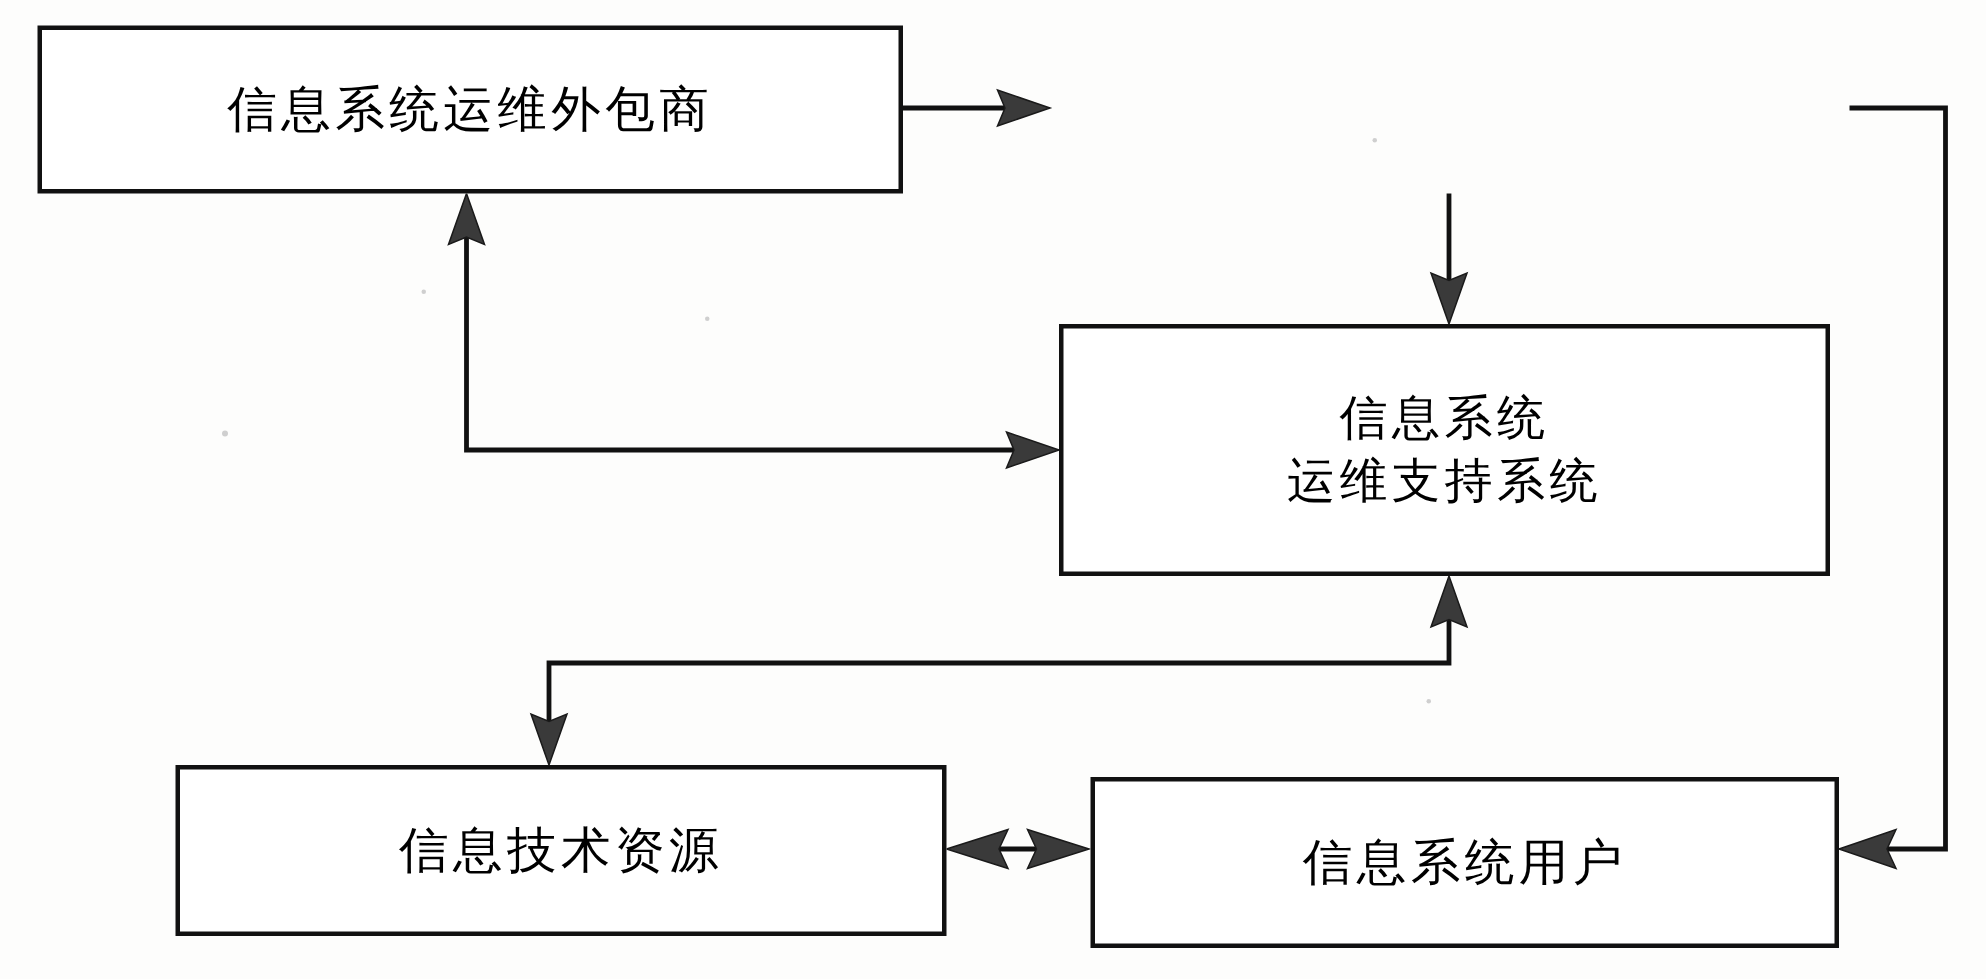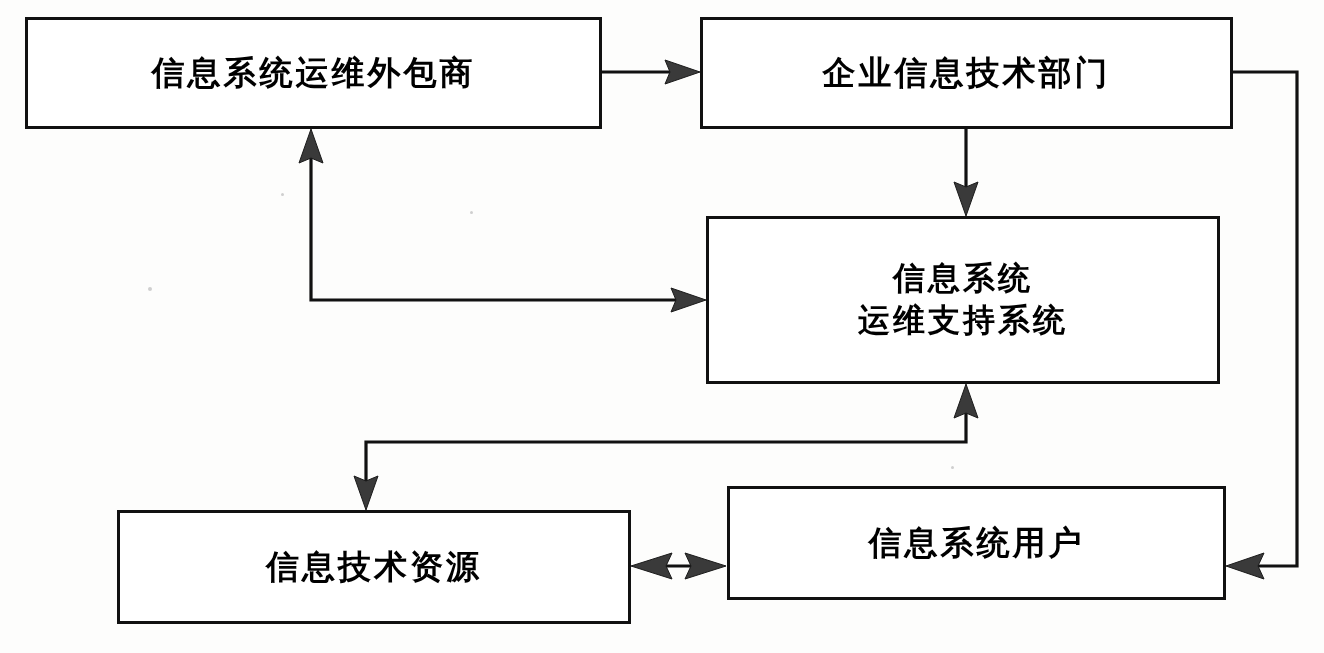--- a/index.html
+++ b/index.html
@@ -34,32 +34,32 @@
     text-align: center;
     z-index: 2;
   }
   .node-label {
     font-family: "DejaVu Sans", "Liberation Sans", sans-serif;
     font-size: 33px;
     line-height: 1.28;
     color: #000000;
     letter-spacing: 3px;
     white-space: pre-line;
-    font-weight: 700;
+    font-weight: 400;
   }
   .node-label.two-line {
     font-size: 32px;
     line-height: 1.30;
   }
   
   #node-outsourcer  { left: 25px;  top: 17px;  width: 577px; height: 112px; }
   #node-itdept      { left: 700px; top: 17px;  width: 533px; height: 112px; }
   #node-support     { left: 706px; top: 216px; width: 514px; height: 168px; }
   #node-itresource  { left: 117px; top: 510px; width: 514px; height: 114px; }
-  #node-isuser      { left: 727px; top: 486px; width: 499px; height: 114px; }
+  #node-isuser      { left: 727px; top: 518px; width: 499px; height: 114px; }
   .edge-line {
     stroke: #111111;
     stroke-width: 3.2;
     fill: none;
     stroke-linejoin: miter;
     stroke-linecap: butt;
   }
   .edge-head {
     fill: #3a3a3a;
     stroke: #1a1a1a;
@@ -118,23 +118,20 @@
       <polyline class="edge-line" points="1233,72 1297,72 1297,566 1247,566"></polyline>
       <polygon class="edge-head" points="1226,566 1264,553 1258,566 1264,579"></polygon>
     </g>
 
   </svg>
 
   <div class="node" id="node-outsourcer">
     <span class="node-label">信息系统运维外包商</span>
   </div>
 
-  <div class="node" id="node-itdept">
-    <span class="node-label">企业信息技术部门</span>
-  </div>
 
   <div class="node" id="node-itresource">
     <span class="node-label">信息技术资源</span>
   </div>
 
   <div class="node" id="node-support">
     <span class="node-label two-line">信息系统
 运维支持系统</span>
   </div>
 

